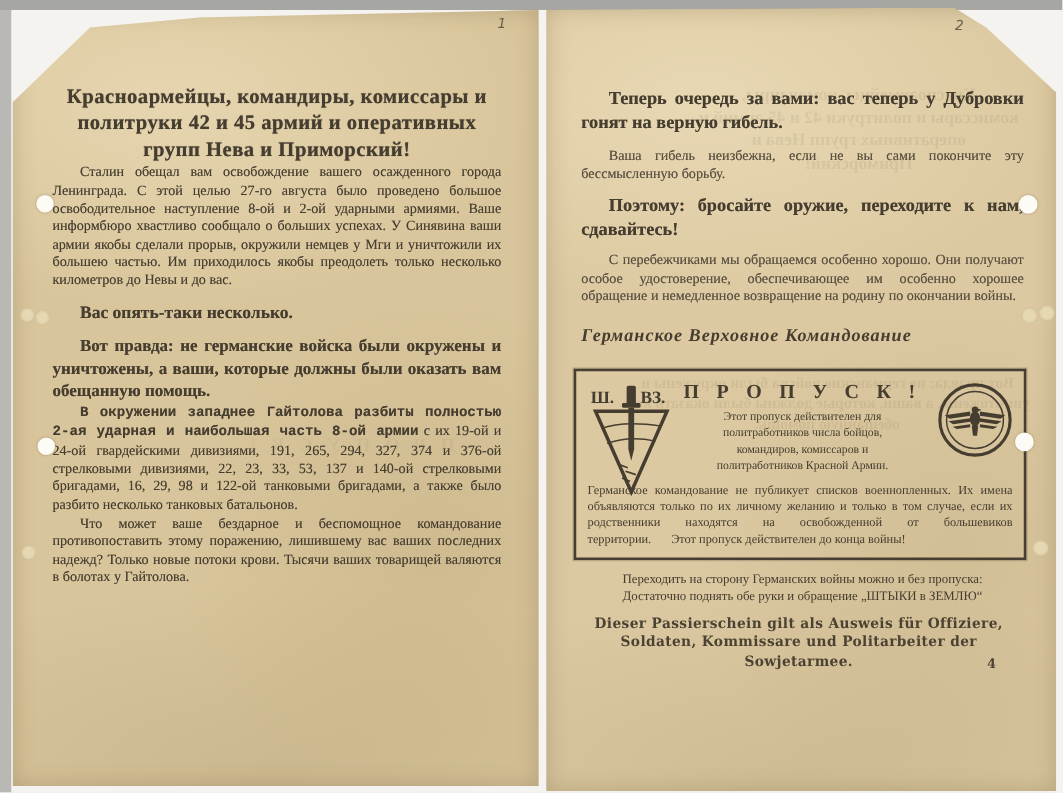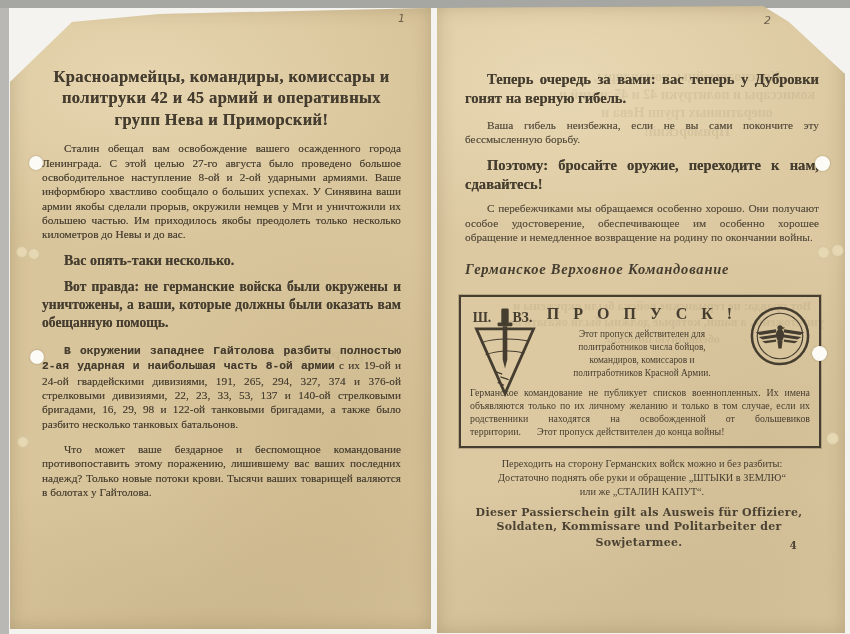--- a/index.html
+++ b/index.html
@@ -16,21 +16,21 @@
         box-shadow:inset 0 0 18px rgba(92,72,38,.25), 0 0 3px rgba(0,0,0,.25);}
   .page-left{left:10px;top:8px;width:421px;height:621px;
         clip-path:polygon(0 74px,62px 14px,150px 6px,100% 0,100% 100%,0 100%);}
   .page-right{left:437px;top:6px;width:408px;height:627px;background-color:#dcc9a1;
         clip-path:polygon(0 2px,326px 0,352px 16px,100% 68px,100% 100%,0 100%);}
   .content{position:relative;z-index:2;}
   .cl{padding:58px 30px 0 32px;}
   .cr{padding:64px 26px 0 28px;}
   p,h1,h2{margin:0;}
   .headline{font-size:16.5px;font-weight:bold;text-align:center;line-height:1.3;letter-spacing:.4px;padding:0 6px;text-shadow:0 0 .6px rgba(69,61,47,.8);}
-  .body-p{font-size:11.3px;line-height:1.27;text-align:justify;text-indent:22px;margin-top:11px;text-shadow:0 0 .4px rgba(69,61,47,.55);}
+  .body-p{font-size:11.3px;line-height:1.27;text-align:justify;text-indent:22px;margin-top:1px;text-shadow:0 0 .4px rgba(69,61,47,.55);}
   .subhead{font-size:14px;font-weight:bold;text-indent:22px;margin-top:11px;text-shadow:0 0 .5px rgba(69,61,47,.7);}
   .big-p{font-size:13.6px;font-weight:bold;line-height:1.33;text-align:justify;text-indent:22px;margin-top:9px;text-shadow:0 0 .5px rgba(69,61,47,.7);}
   .lead-bold{font-weight:bold;font-family:Liberation Mono, monospace;}
   .faded{color:#5a5040;}
   .signature{font-size:14.5px;font-weight:bold;font-style:italic;margin-top:17px;letter-spacing:.8px;}
   .pass-box{position:relative;border:2px solid #463e30;margin-top:17px;margin-left:-6px;margin-right:-2px;
             padding:6px 9px 7px 9px;min-height:114px;box-shadow:0 0 0 1px rgba(70,62,48,.25);}
   .pass-title{font-size:16px;font-weight:bold;text-align:center;letter-spacing:5px;margin:2px 72px 0 76px;}
   .pass-valid{font-size:9.4px;line-height:1.38;text-align:center;margin:5px 84px 0 88px;}
   .pass-lists{font-size:9.9px;line-height:1.3;text-align:justify;margin-top:7px;text-indent:0;}
@@ -129,23 +129,22 @@
             <path d="M29.3 36.5 h5.4 l-1 8.5 h-3.4 Z"></path>
           </g>
         </svg>
 
         <div class="pass-title">П Р О П У С К !</div>
         <p class="pass-valid">Этот пропуск действителен для политработников числа бойцов, командиров, комиссаров и политработников Красной Армии.</p>
         <p class="pass-lists"><span>Германское командование не публикует списков военнопленных. Их имена объявляются только по их личному желанию и только в том случае, если их родственники находятся на освобожденной от большевиков территории.</span><span class="pass-validity">Этот пропуск действителен до конца войны!</span></p>
       </div>
 
       <p class="cross-p">
-          <span class="l2">Переходить на сторону Германских войск можно и без разбиты:</span>
+          <span class="l2">Переходить на сторону Германских войны можно и без пропуска:</span>
           <span class="l2">Достаточно поднять обе руки и обращение „ШТЫКИ в ЗЕМЛЮ“</span>
-          <span class="l2">или же „СТАЛИН КАПУТ“.</span>
         </p>
 
       <p class="german"><span>Dieser Passierschein gilt als Ausweis für Offiziere, Soldaten, Kommissare und Politarbeiter der Sowjetarmee.</span><span class="footnote-num">4</span></p>
     </div>
 
     <span class="hole hole-w" style="left:378px;top:150px;width:15px;height:15px;"></span>
     <span class="hole hole-f" style="left:380px;top:240px;width:13px;height:13px;"></span>
     <span class="hole hole-f" style="left:394px;top:238px;width:13px;height:13px;"></span>
     <span class="hole hole-w" style="left:375px;top:340px;width:15px;height:15px;"></span>
     <span class="hole hole-f" style="left:389px;top:426px;width:13px;height:13px;"></span>

